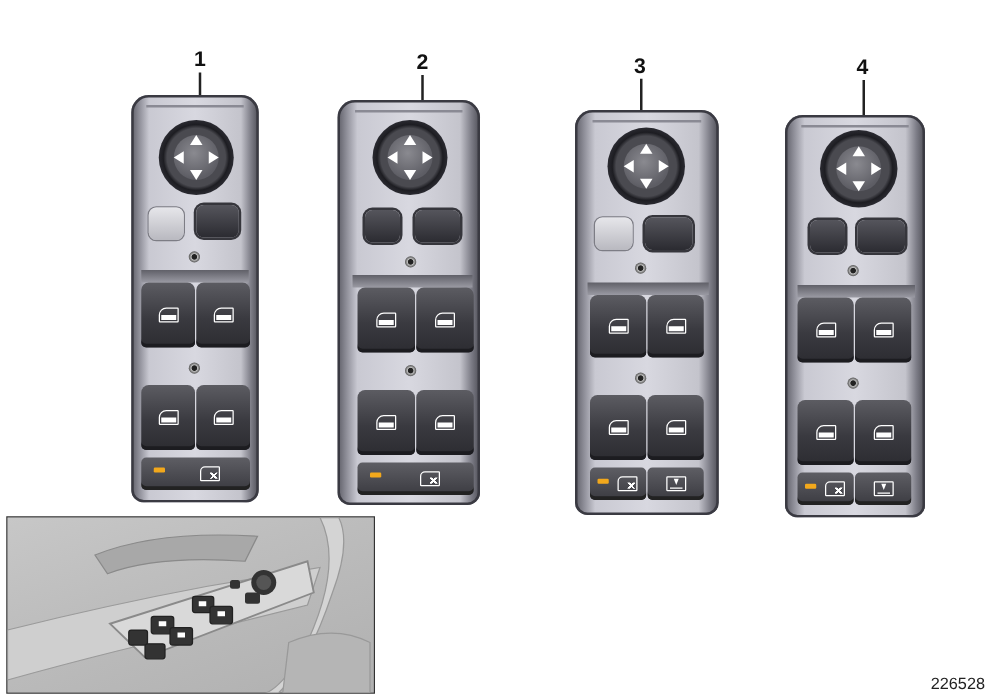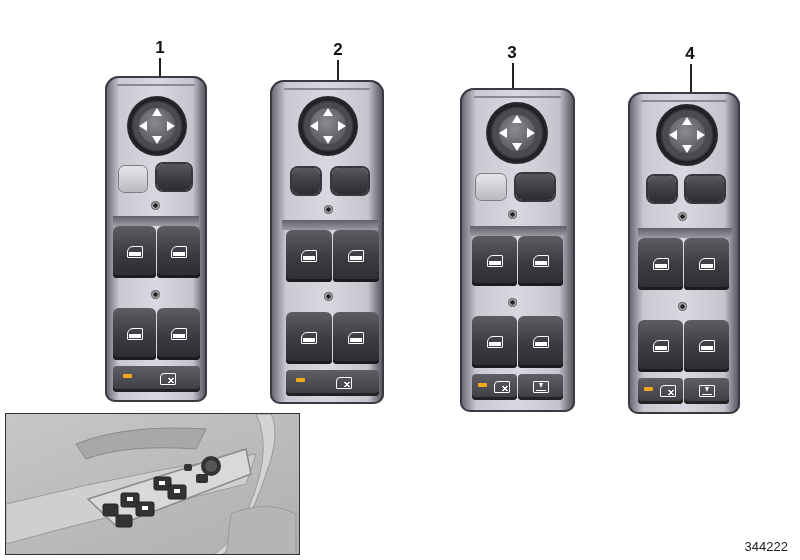--- a/index.html
+++ b/index.html
@@ -209,13 +209,13 @@
     </g>
     <g fill="#fff">
       <rect x="153" y="67" width="6" height="4"></rect>
       <rect x="168" y="75" width="6" height="4"></rect>
       <rect x="121" y="83" width="6" height="4"></rect>
       <rect x="136" y="92" width="6" height="4"></rect>
     </g>
   </svg>
 </div>
 
-<div class="ref">344222</div>
+<div class="ref">226528</div>
 
 </body></html>

